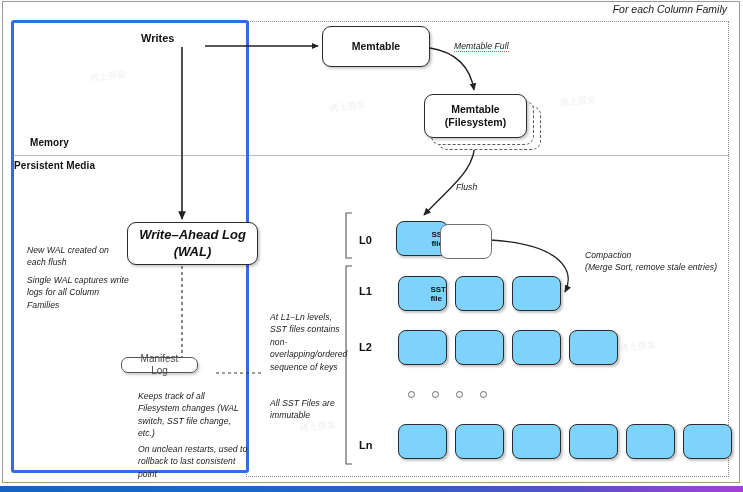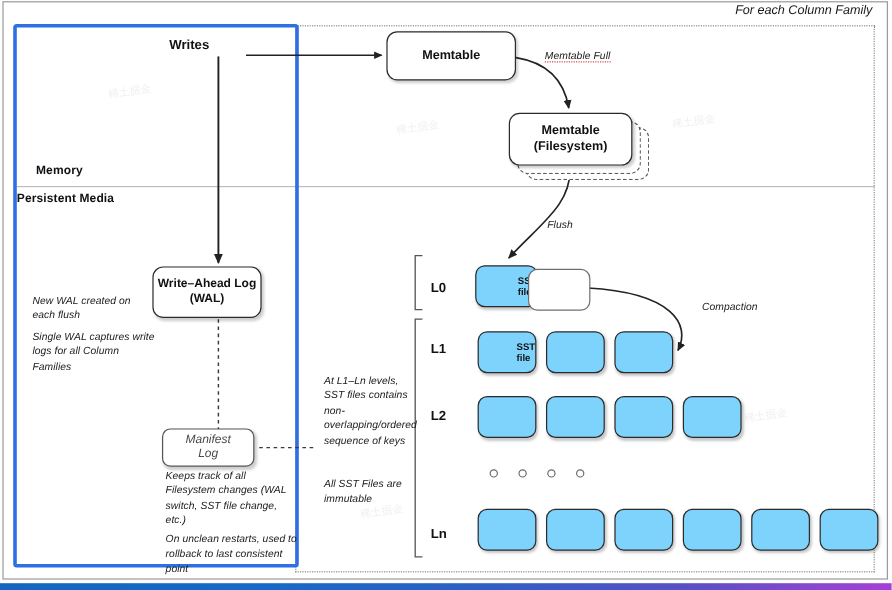--- a/index.html
+++ b/index.html
@@ -103,27 +103,28 @@
   .node-immutable  { left: 424px; top: 94px;  width: 103px; height: 44px; z-index: 3; }
   .ghost {
     position: absolute;
     border: 1.3px dashed #5c5c5c;
     border-radius: 9px;
     background: #ffffff;
   }
   .ghost1 { left: 431px; top: 101px; width: 103px; height: 44px; z-index: 2; }
   .ghost2 { left: 438px; top: 106px; width: 103px; height: 44px; z-index: 1; }
   .node-wal {
-    left: 127px; top: 222px; width: 91px; height: 43px;
-    font-size: 10px;
+    left: 127px; top: 222px; width: 131px; height: 43px;
+    font-size: 13px;
+    font-style: italic;
   }
   .node-manifest {
-    left: 135px; top: 357px; width: 77px; height: 32px;
+    left: 121px; top: 357px; width: 77px; height: 16px;
     font-size: 10px; font-weight: normal; color: #4a4a4a;
-    border-color: #555; border-radius: 7px; font-style: italic;
+    border-color: #555; border-radius: 7px;
   }
   
   .sst {
     position: absolute;
     border: 1.4px solid #2b2b2b;
     border-radius: 8px;
     background: #7dd3fc;
     display: flex;
     align-items: center;
     justify-content: flex-end;
@@ -283,20 +284,21 @@
   <div class="note" style="left:27px; top:274px; width:104px;">Single WAL captures write logs for all Column Families</div>
 
   <div class="note" style="left:138px; top:390px; width:108px;">Keeps track of all Filesystem changes (WAL switch, SST file change, etc.)</div>
   <div class="note" style="left:138px; top:443px; width:112px;">On unclean restarts, used to rollback to last consistent point</div>
 
   <div class="note" style="left:270px; top:311px; width:80px;">At L1–Ln levels, SST files contains non-overlapping/ordered sequence of keys</div>
   <div class="note" style="left:270px; top:385px; width:82px;margin-top:12px;">All SST Files are immutable</div>
 
   <div class="note" style="left:585px; top:249px; width:150px;">
     <div>Compaction</div>
+    <div>(Merge Sort, remove stale entries)</div>
   </div>
 
   <div id="levels-host">
       <div class="lvl-label" style="left: 359px; top: 234px;">L0</div>
       <div class="sst" style="left: 396px; top: 221px; width: 52px; height: 35px;">
         <span>SST file</span>
       </div>
       <div class="sst-ghost" style="left: 440px; top: 224px; width: 52px; height: 35px;"></div>
       <div class="lvl-label" style="left: 359px; top: 285px;">L1</div>
       <div class="sst" style="left: 398px; top: 276px; width: 49px; height: 35px;">

